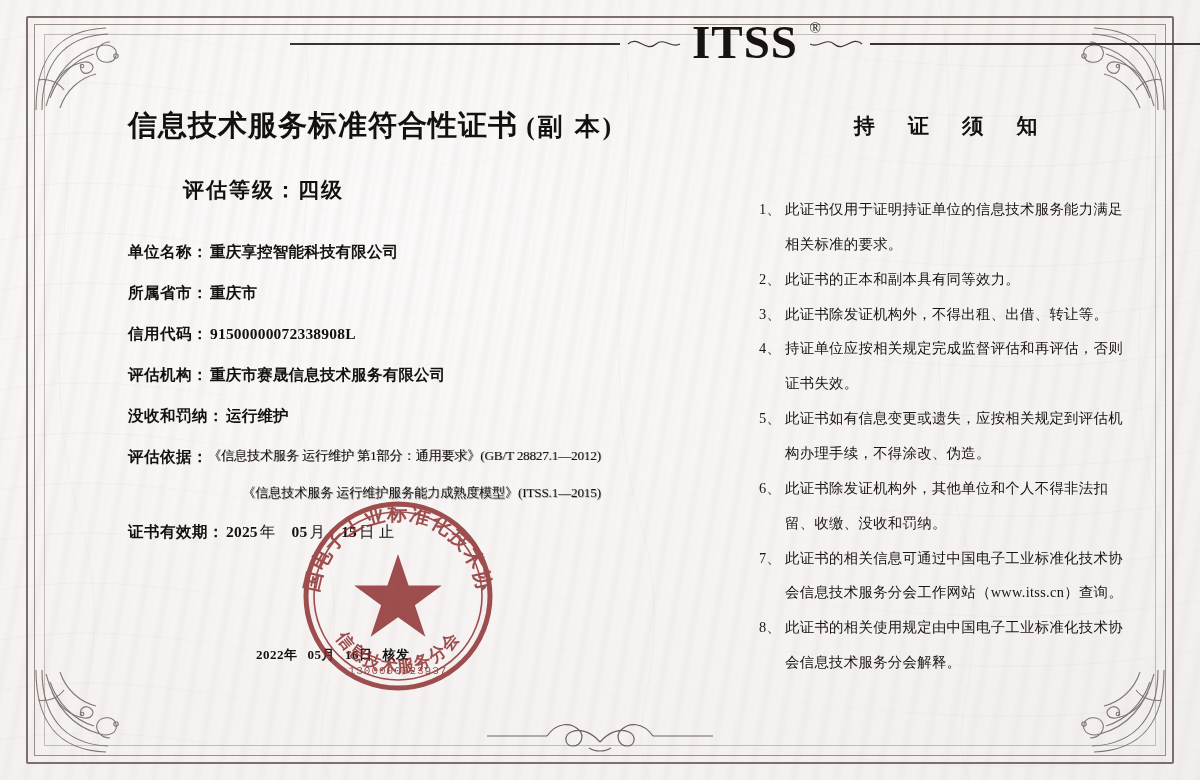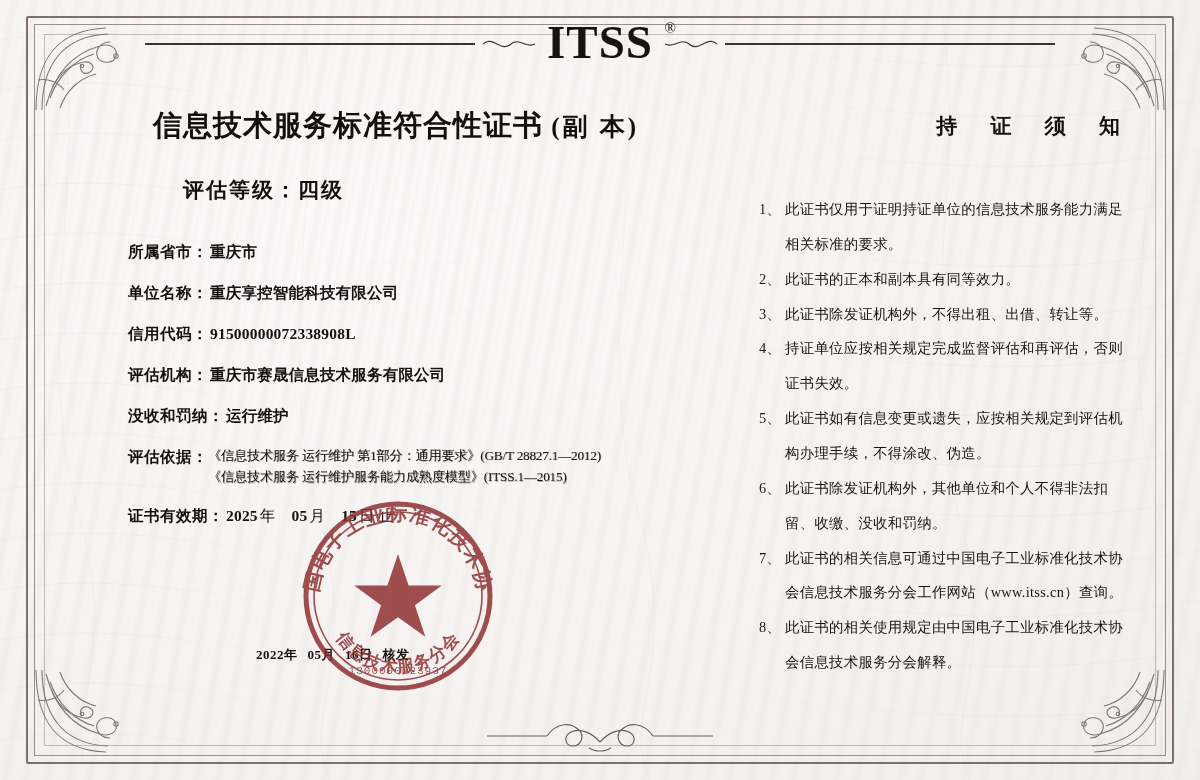--- a/index.html
+++ b/index.html
@@ -71,21 +71,21 @@
   .corner.bl { left: 30px; bottom: 20px; transform: scaleY(-1); }
   .corner.br { right: 30px; bottom: 20px; transform: scale(-1,-1); }
 
   
   .header {
     position: absolute;
     left: 0; right: 0; top: 6px;
     height: 72px;
     display: flex;
     align-items: center;
-    justify-content: center;
+    justify-content: flex-end;
   }
   .header-rule {
     flex: 0 0 330px;
     height: 2px;
     background: #3b3431;
     position: relative;
     top: 2px;
   }
   .header-rule.left { margin-right: 6px; }
   .header-rule.right { margin-left: 6px; }
@@ -149,21 +149,20 @@
   }
 
   
   .cert-title {
     font-size: 29px;
     font-weight: 700;
     color: #14100e;
     letter-spacing: 1px;
     margin-top: 16px;
     white-space: nowrap;
-    margin-left: 25px;
   }
   .cert-title .sub {
     font-size: 25px;
     font-weight: 700;
     letter-spacing: 3px;
   }
   .cert-grade {
     margin-top: 30px;
     margin-left: 55px;
     font-size: 21px;
@@ -192,21 +191,22 @@
   .field-value {
     margin-left: 2px;
     font-weight: 400;
     color: #141110;
     letter-spacing: 0.2px;
   }
   .field-value.bold { font-weight: 700; }
   .basis-lines {
     display: flex;
     flex-direction: column;
-    gap: 4px;
+    gap: 20px;
+    align-items: flex-end;
   }
   .basis-line {
     font-size: 13.2px;
     letter-spacing: -0.2px;
     white-space: nowrap;
     position: relative;
   }
   
   .basis-line::after {
     content: attr(data-ghost);
@@ -242,21 +242,21 @@
     font-size: 13px;
     font-weight: 700;
     color: #15110f;
     white-space: nowrap;
     letter-spacing: 0.5px;
   }
   .issue-line .gap { display: inline-block; width: 10px; }
 
   
   .notice-title {
-    text-align: right;
+    text-align: center;
     font-size: 21px;
     font-weight: 700;
     letter-spacing: 14px;
     color: #14100e;
     margin-top: 22px;
     padding-left: 12px;
   }
   .notice-list {
     margin-top: 52px;
     font-size: 14.4px;
@@ -412,27 +412,27 @@
       <div class="cert-title">
         <span>信息技术服务标准符合性证书</span>
         <span class="sub">(副 本)</span>
       </div>
 
       <div class="cert-grade">评估等级：四级</div>
 
       <div class="fields">
 
         <div class="field-row">
+          <span class="field-label">单位名称：</span>
+          <span class="field-value bold">重庆享控智能科技有限公司</span>
+        </div>
+
+        <div class="field-row">
           <span class="field-label">所属省市：</span>
           <span class="field-value bold">重庆市</span>
-        </div>
-
-        <div class="field-row">
-          <span class="field-label">单位名称：</span>
-          <span class="field-value bold">重庆享控智能科技有限公司</span>
         </div>
 
         <div class="field-row">
           <span class="field-label">信用代码：</span>
           <span class="field-value bold">91500000072338908L</span>
         </div>
 
         <div class="field-row">
           <span class="field-label">评估机构：</span>
           <span class="field-value bold">重庆市赛晟信息技术服务有限公司</span>

